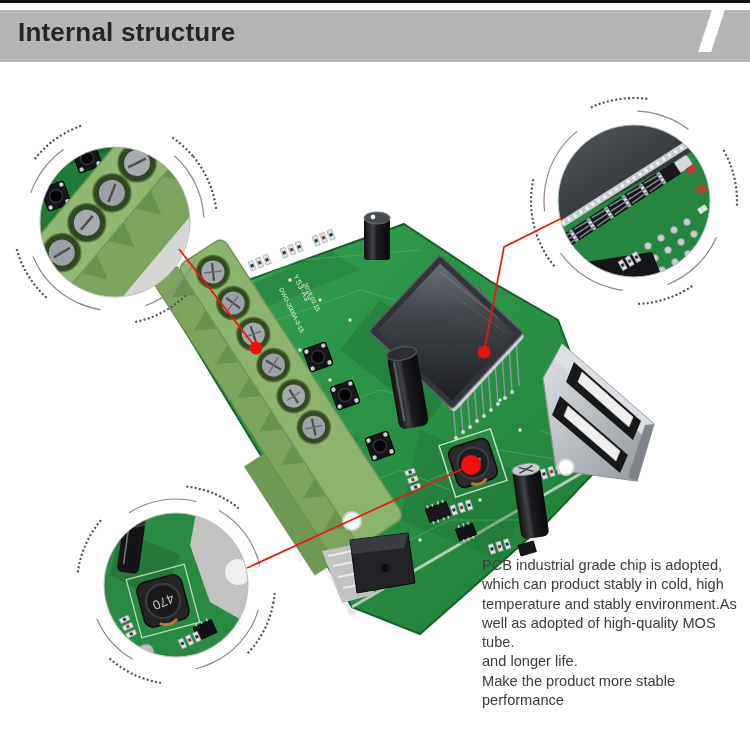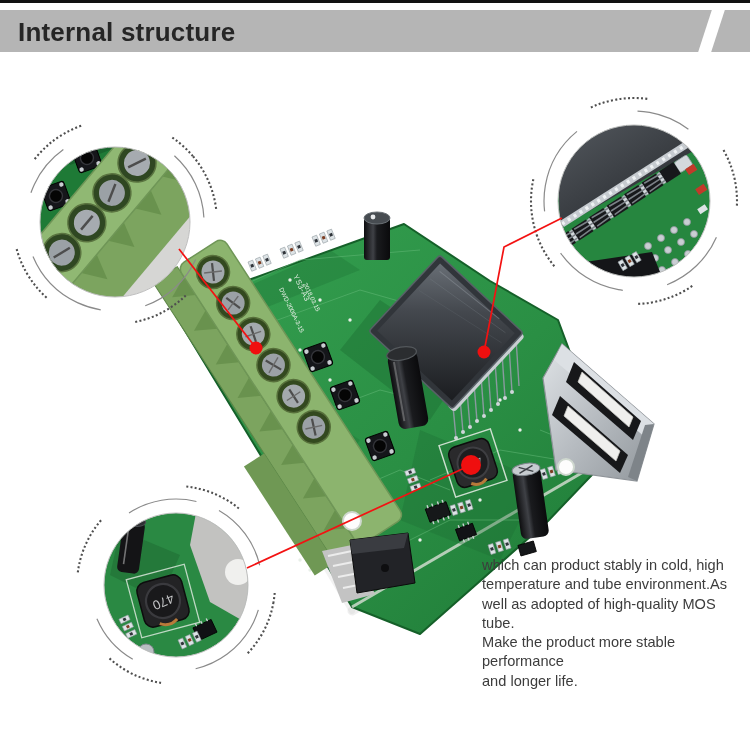--- a/index.html
+++ b/index.html
@@ -1,21 +1,21 @@
 <!DOCTYPE html>
 <html><head>
 <meta charset="utf-8">
 <style>
   html,body{margin:0;padding:0;}
   body{
     width:750px;height:734px;position:relative;background:#ffffff;
     font-family:"Liberation Sans",sans-serif;overflow:hidden;
   }
   .top-black-bar{position:absolute;left:0;top:0;width:750px;height:3px;background:#111;z-index:3;}
-  .banner{position:absolute;left:0;top:10px;width:750px;height:42px;background:#b5b5b5;z-index:3;}
+  .banner{position:absolute;left:0;top:10px;width:750px;height:52px;background:#b5b5b5;z-index:3;}
   .banner-slash{position:absolute;left:705px;top:0;width:13px;height:42px;background:#ffffff;transform:skewX(-18deg);}
   .page-title{
     position:absolute;left:18px;top:7px;font-size:26px;font-weight:bold;color:#262626;letter-spacing:0.2px;
   }
   .description{
     position:absolute;left:482px;top:556px;width:262px;z-index:3;
     font-size:14.6px;line-height:19.3px;color:#3c3c3c;
   }
   svg{position:absolute;left:0;top:0;z-index:1;}
   .arc-tex{fill:none;stroke:#4f4f4f;stroke-width:2.1;
@@ -477,18 +477,19 @@
     <polyline class="leader" points="179,249 256,348"></polyline>
     <circle cx="256" cy="348" r="6.5" fill="#ef0f0f"></circle>
     <polyline class="leader" points="562,218 504,247 484,352"></polyline>
     <circle cx="484" cy="352" r="6.5" fill="#ef0f0f"></circle>
     <polyline class="leader" points="247,568 471,465"></polyline>
     <circle cx="471" cy="465" r="10" fill="#ef0f0f"></circle>
   </g>
 </svg>
 
 <div class="description">
+  <div>PCB industrial grade chip is adopted,</div>
   <div>which can product stably in cold, high</div>
-  <div>temperature and tube environment.As</div>
+  <div>temperature and stably environment.As</div>
   <div>well as adopted of high-quality MOS tube.</div>
+  <div>and longer life.</div>
   <div>Make the product more stable performance</div>
-  <div>and longer life.</div>
 </div>
 
 </body></html>

